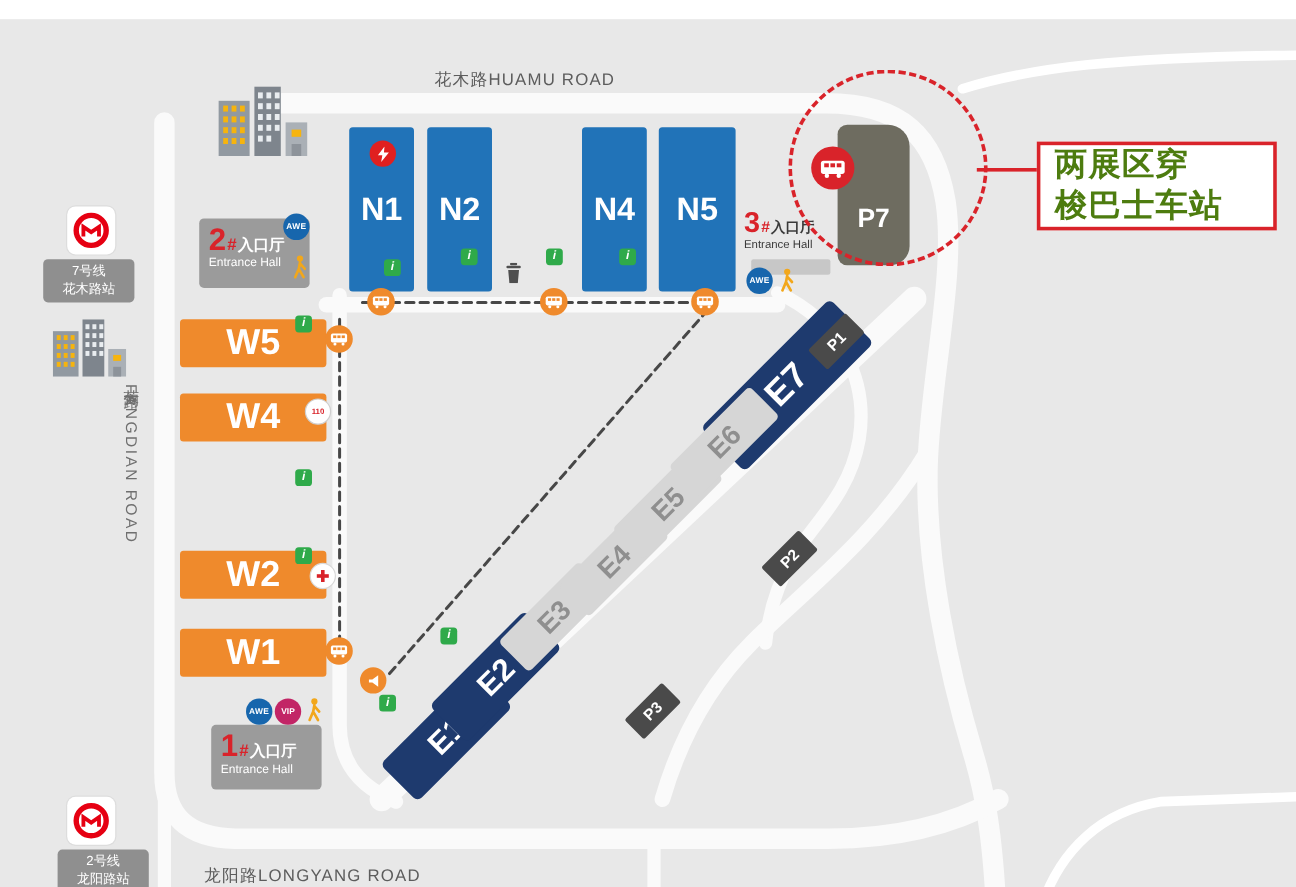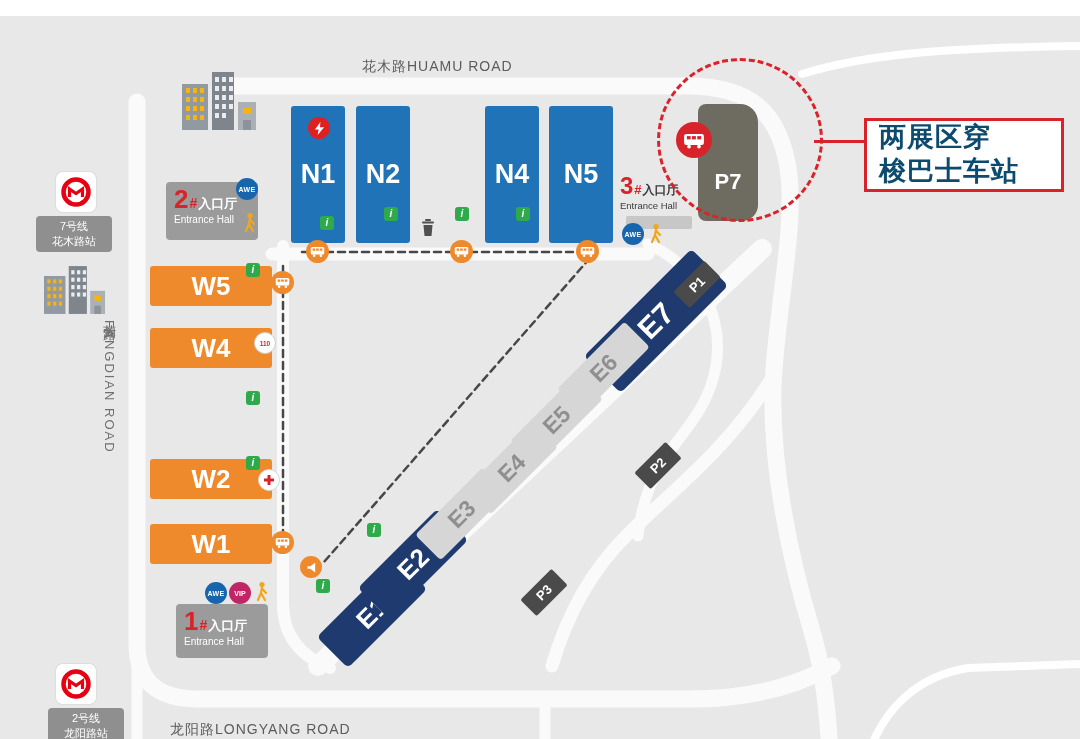--- a/index.html
+++ b/index.html
@@ -5,21 +5,21 @@
   html,body{margin:0;padding:0;background:#fff;}
   .canvas{position:relative;width:1080px;height:739px;background:#e8e8e8;overflow:hidden;
           font-family:"Liberation Sans",sans-serif;margin-top:16px;}
   svg{display:block;}
   
   .roads{position:absolute;inset:0;z-index:1;}
   
   .hall{position:absolute;display:flex;align-items:center;justify-content:center;
         color:#fff;font-weight:bold;z-index:2;border-radius:3px;}
   .hall-n{background:#2173b8;font-size:27px;}
-  .hall-w{background:#ef8a2c;font-size:26px;width:122px;height:40px;left:150px;text-align:center;}
+  .hall-w{background:#ef8a2c;font-size:30px;width:122px;height:40px;left:150px;text-align:center;}
   .hall-e{background:#1e3a6e;font-size:26px;border-radius:5px;}
   .hall-eg{background:#d6d6d6;color:#8f8f8f;font-size:23px;border-radius:4px;z-index:2;}
   .psign{position:absolute;background:#4a4a4a;color:#fff;font-weight:bold;font-size:13px;
          width:44px;height:23px;display:flex;align-items:center;justify-content:center;
          border-radius:2px;z-index:3;}
   .p7{position:absolute;left:698px;top:88px;width:60px;height:117px;background:#6e6c60;
       border-radius:8px 18px 16px 8px;z-index:2;display:flex;align-items:flex-end;
       justify-content:center;padding-bottom:26px;box-sizing:border-box;
       color:#fff;font-weight:bold;font-size:22px;}
   
@@ -60,21 +60,21 @@
   .roadname{position:absolute;color:#5c5c5c;font-size:14px;letter-spacing:1px;z-index:4;}
   .roadname-v{position:absolute;color:#6f6f6f;font-size:13px;z-index:4;
               writing-mode:vertical-rl;text-orientation:mixed;letter-spacing:2px;}
   
   .red-circle{position:absolute;left:657px;top:42px;width:160px;height:158px;
               border:3px dashed #d9232a;border-radius:50%;z-index:8;}
   .red-line{position:absolute;left:814px;top:124px;width:52px;height:3px;background:#d9232a;z-index:8;}
   .shuttlebus{position:absolute;left:676px;top:106px;width:36px;height:36px;background:#d9232a;
               border-radius:50%;display:flex;align-items:center;justify-content:center;z-index:9;}
   .callout{position:absolute;left:864px;top:102px;width:200px;height:74px;background:#fff;
-           border:3px solid #d9232a;box-sizing:border-box;color:#0c4a6e;font-weight:bold;
+           border:3px solid #d9232a;box-sizing:border-box;color:#4d7c0f;font-weight:bold;
            font-size:27px;line-height:1.25;display:flex;flex-direction:column;
            justify-content:center;padding-left:12px;z-index:9;letter-spacing:1px;}
   .bldg{position:absolute;z-index:3;}
 </style>
 </head>
 <body>
 
 <div class="canvas">
 
   <svg class="roads" width="1080" height="739" viewBox="0 0 1080 739" fill="none" stroke-linecap="round">

